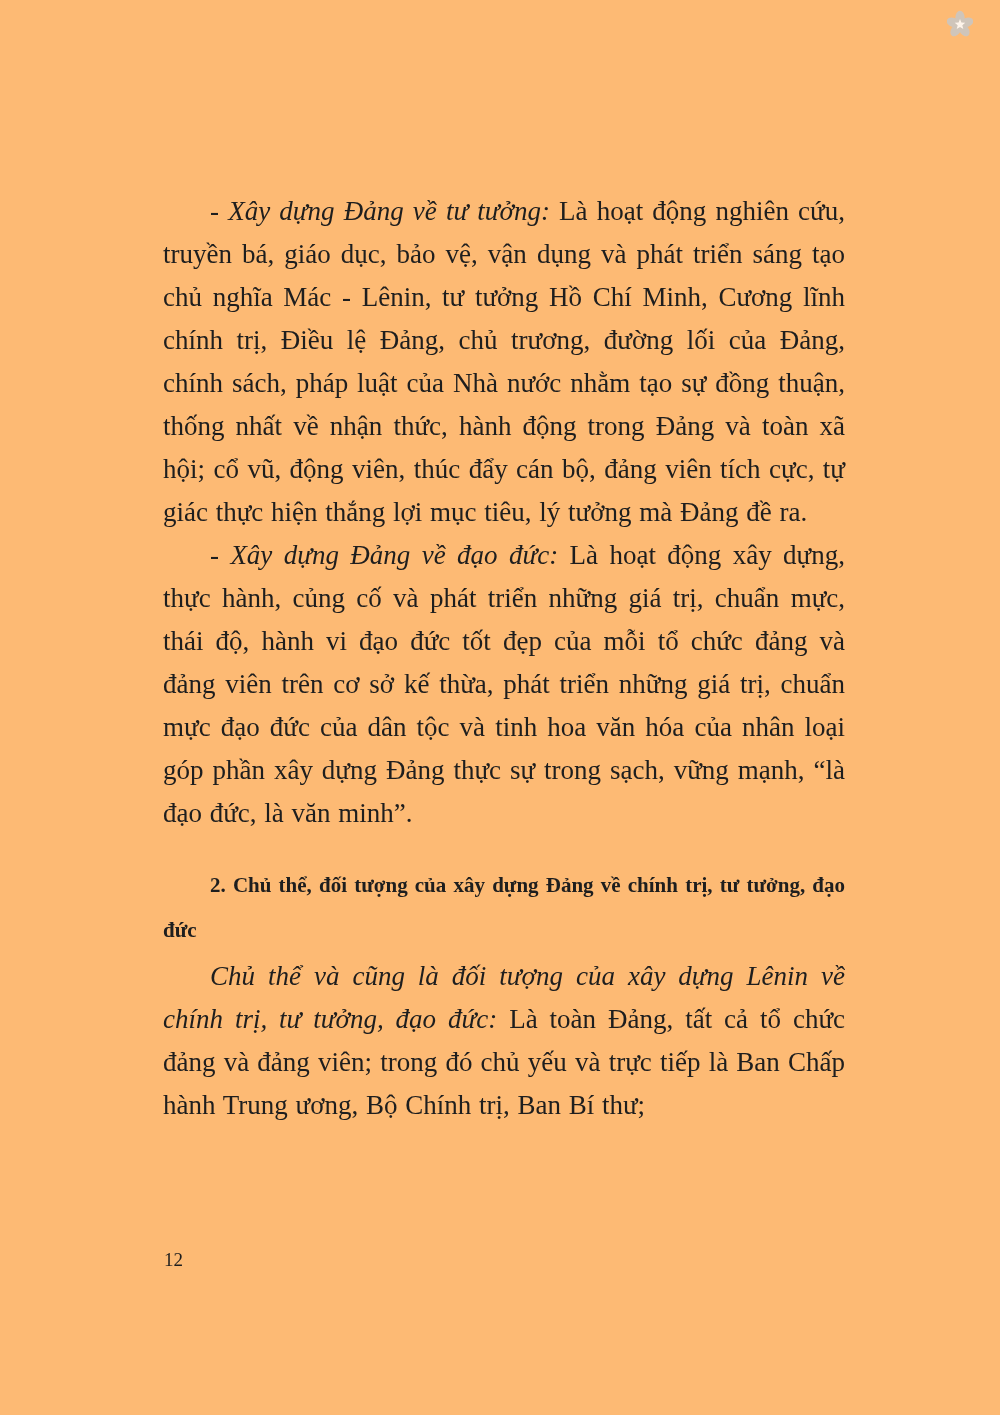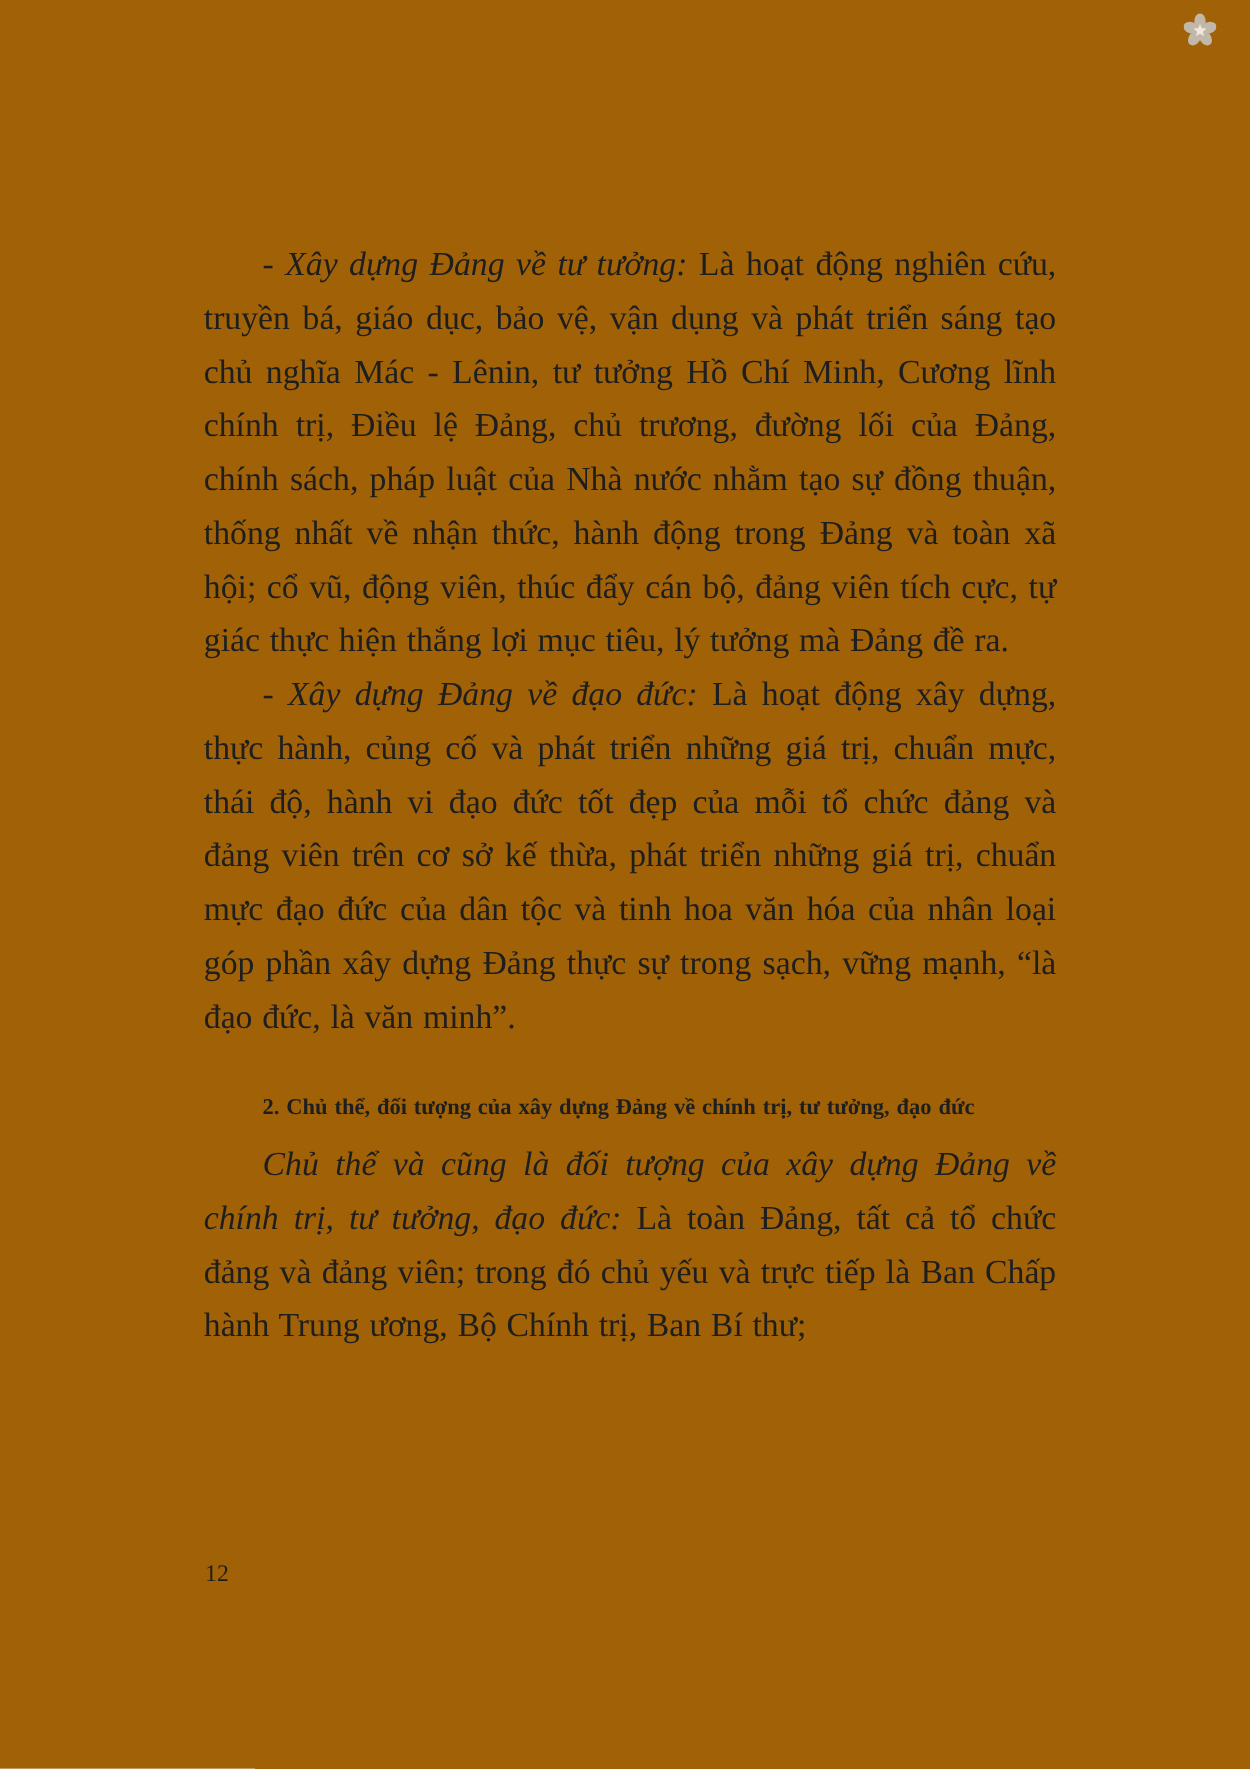--- a/index.html
+++ b/index.html
@@ -5,21 +5,21 @@
   html, body {
     margin: 0;
     padding: 0;
     background: #e8e8e8;
   }
   .page {
     position: relative;
     width: 1000px;
     height: 1415px;
     margin: 0 auto;
-    background: #a16207;
+    background: #fdba74;
     overflow: hidden;
     font-family: "Liberation Serif", "DejaVu Serif", serif;
     color: #1e1e1e;
   }
   .florette {
     position: absolute;
     left: 947px;
     top: 10px;
     width: 26px;
     height: 28px;
@@ -37,21 +37,21 @@
     line-height: 43px;
     text-align: justify;
     text-indent: 47px;
     word-spacing: 1px;
   }
   .lead {
     font-style: italic;
   }
   .heading {
     margin: 28px 0 2px 0;
-    font-size: 18px;
+    font-size: 21px;
     line-height: 45px;
     font-weight: bold;
     text-align: justify;
     text-indent: 47px;
     word-spacing: 1px;
   }
   .page-number {
     position: absolute;
     left: 164px;
     top: 1238px;
@@ -78,19 +78,19 @@
   </div>
 
   <div class="text-block">
 
     <p class="para"><span class="lead">- Xây dựng Đảng về tư tưởng:</span> <span>Là hoạt động nghiên cứu, truyền bá, giáo dục, bảo vệ, vận dụng và phát triển sáng tạo chủ nghĩa Mác - Lênin, tư tưởng Hồ Chí Minh, Cương lĩnh chính trị, Điều lệ Đảng, chủ trương, đường lối của Đảng, chính sách, pháp luật của Nhà nước nhằm tạo sự đồng thuận, thống nhất về nhận thức, hành động trong Đảng và toàn xã hội; cổ vũ, động viên, thúc đẩy cán bộ, đảng viên tích cực, tự giác thực hiện thắng lợi mục tiêu, lý tưởng mà Đảng đề ra.</span></p>
 
     <p class="para"><span class="lead">- Xây dựng Đảng về đạo đức:</span> <span>Là hoạt động xây dựng, thực hành, củng cố và phát triển những giá trị, chuẩn mực, thái độ, hành vi đạo đức tốt đẹp của mỗi tổ chức đảng và đảng viên trên cơ sở kế thừa, phát triển những giá trị, chuẩn mực đạo đức của dân tộc và tinh hoa văn hóa của nhân loại góp phần xây dựng Đảng thực sự trong sạch, vững mạnh, “là đạo đức, là văn minh”.</span></p>
 
     <h2 class="heading">2. Chủ thể, đối tượng của xây dựng Đảng về chính trị, tư tưởng, đạo đức</h2>
 
-    <p class="para"><span class="lead">Chủ thể và cũng là đối tượng của xây dựng Đảng về chính trị, tư tưởng, đạo đức:</span> <span>Là toàn Đảng, tất cả tổ chức đảng và đảng viên; trong đó chủ yếu và trực tiếp là Ban Chấp hành Trung ương, Bộ Chính trị, Ban Bí thư;</span></p>
+    <p class="para"><span class="lead">Chủ thể và cũng là đối tượng của xây dựng Lênin về chính trị, tư tưởng, đạo đức:</span> <span>Là toàn Đảng, tất cả tổ chức đảng và đảng viên; trong đó chủ yếu và trực tiếp là Ban Chấp hành Trung ương, Bộ Chính trị, Ban Bí thư;</span></p>
 
   </div>
 
   <div class="page-number">12</div>
 
 </div>
 
 </body></html>

